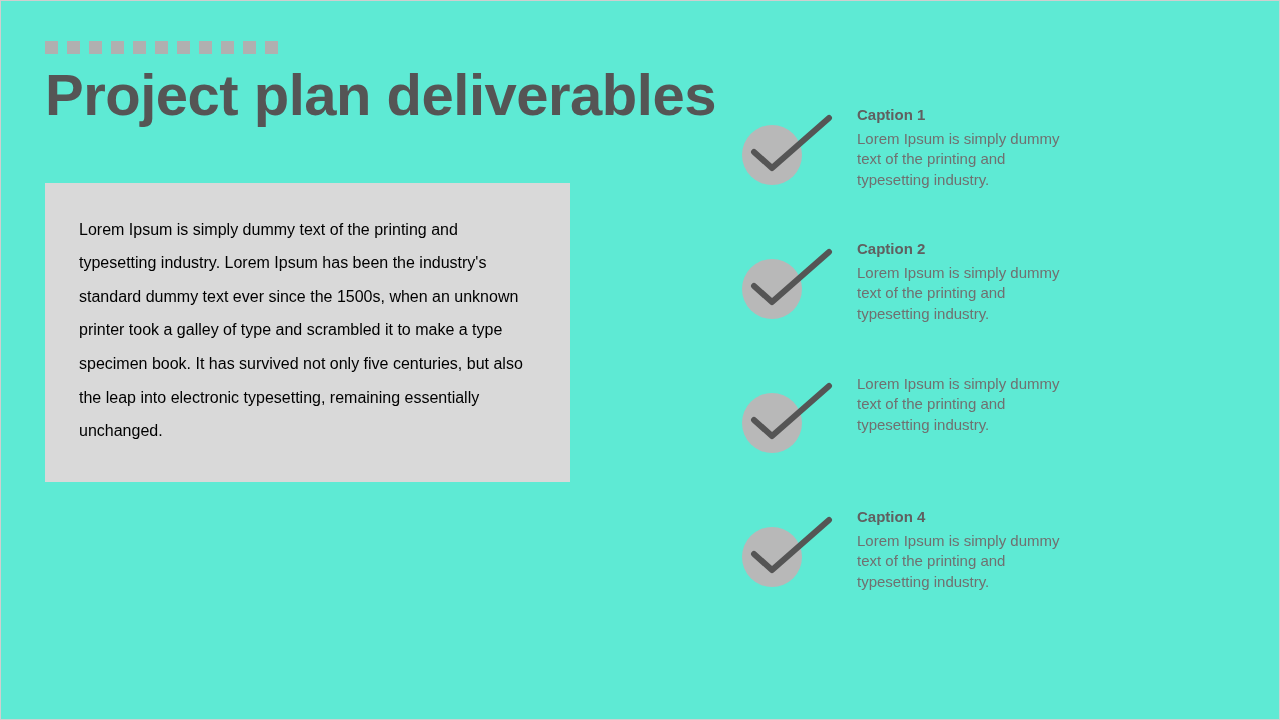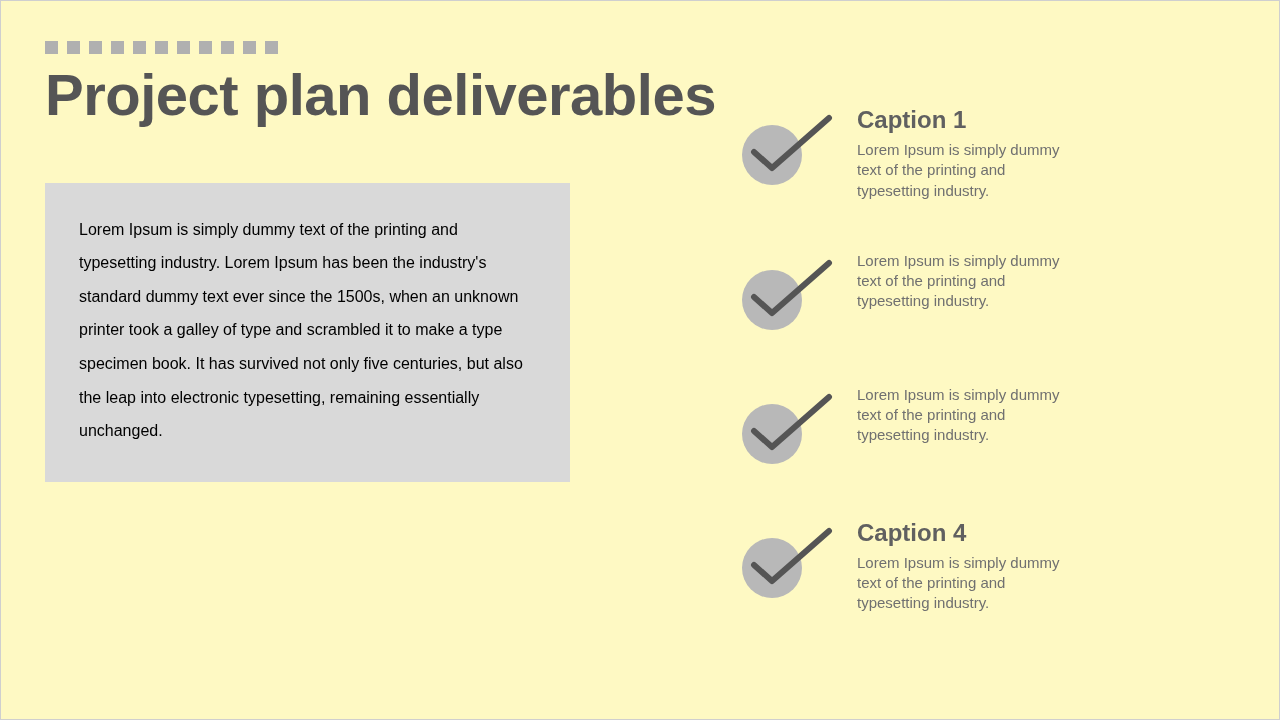--- a/index.html
+++ b/index.html
@@ -1,21 +1,21 @@
 <!DOCTYPE html>
 <html><head>
 <meta charset="utf-8">
 <style>
   * { box-sizing: border-box; margin: 0; padding: 0; }
   html, body { width: 1280px; height: 720px; font-family: Arial, Helvetica, sans-serif; }
   .slide {
     width: 1280px;
     height: 720px;
     border: 1px solid #cfcfcf;
-    background: #fef9c3;
+    background: #5eead4;
     position: relative;
     padding: 40px 44px 30px 44px;
   }
   .dots {
     display: flex;
     gap: 9px;
     margin-bottom: 10px;
   }
   .dots span {
     width: 13px;
@@ -64,21 +64,21 @@
     justify-content: center;
     align-items: flex-start;
     padding-top: 4px;
   }
   .caption-col {
     flex: 1;
     padding-left: 18px;
     max-width: 230px;
   }
   .caption-title {
-    font-size: 24px;
+    font-size: 15px;
     font-weight: 700;
     color: #606060;
     margin-bottom: 6px;
   }
   .caption-body {
     font-size: 15px;
     color: #707070;
     line-height: 1.35;
   }
 </style>
@@ -125,20 +125,21 @@
     </div>
 
     <div class="item">
       <div class="icon-wrap">
         <svg width="110" height="80" viewBox="0 0 110 80">
           <circle cx="43" cy="45" r="30" fill="#b8b8b8"></circle>
           <path d="M25 42 L43 58 L100 8" stroke="#555555" stroke-width="6" fill="none" stroke-linecap="round" stroke-linejoin="round"></path>
         </svg>
       </div>
       <div class="caption-col">
+        <div class="caption-title">Caption 2</div>
         <div class="caption-body">Lorem Ipsum is simply dummy text of the printing and typesetting industry.</div>
       </div>
     </div>
 
     <div class="item">
       <div class="icon-wrap">
         <svg width="110" height="80" viewBox="0 0 110 80">
           <circle cx="43" cy="45" r="30" fill="#b8b8b8"></circle>
           <path d="M25 42 L43 58 L100 8" stroke="#555555" stroke-width="6" fill="none" stroke-linecap="round" stroke-linejoin="round"></path>
         </svg>

